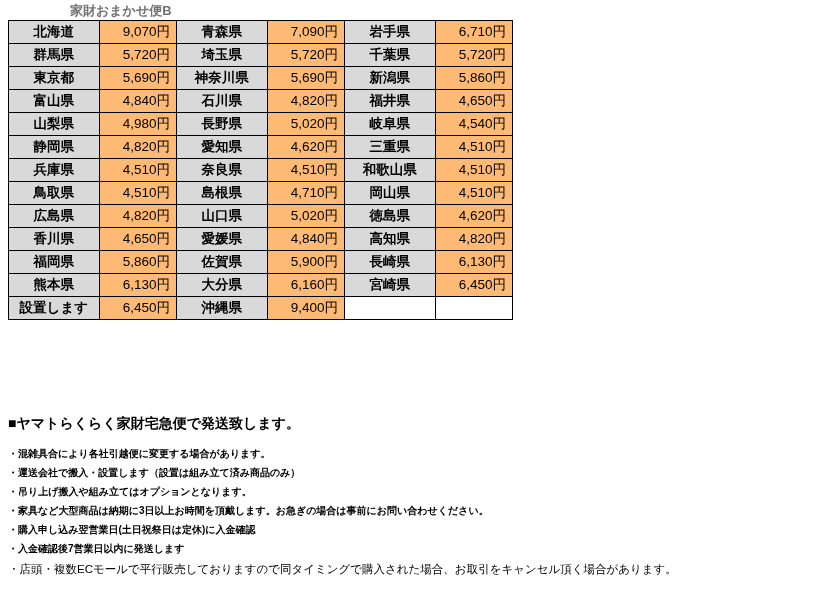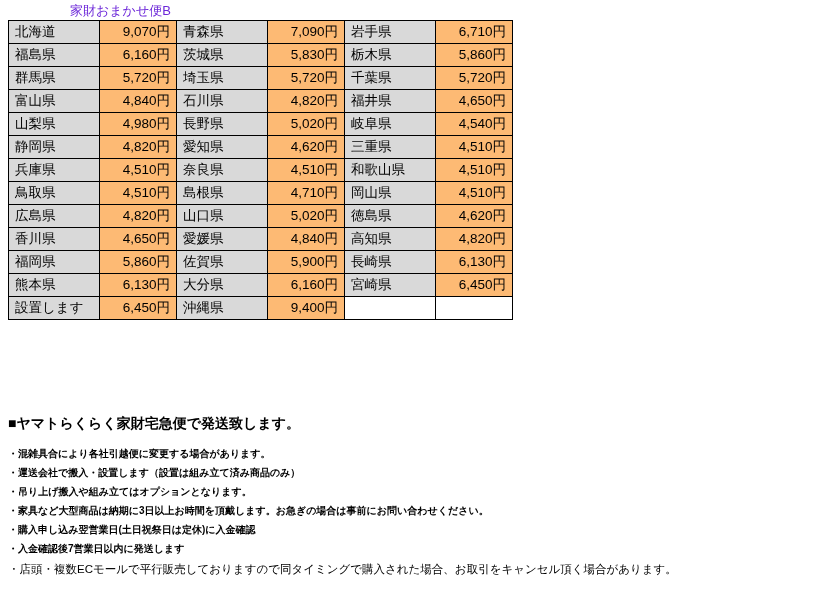--- a/index.html
+++ b/index.html
@@ -18,44 +18,45 @@
   .page {
     position: relative;
     width: 822px;
     height: 595px;
   }
   .title {
     position: absolute;
     left: 70px;
     top: 2px;
     font-size: 13px;
-    color: #6d28d9;
-    font-weight: normal;
+    color: #737373;
+    font-weight: bold;
     letter-spacing: 0px;
     white-space: nowrap;
   }
   table.fee-table {
     position: absolute;
     left: 8px;
     top: 20px;
     border-collapse: collapse;
     table-layout: fixed;
     width: 505px;
   }
   table.fee-table td {
     border: 1px solid #000000;
     height: 23px;
     font-size: 13.5px;
     padding: 0 6px;
     box-sizing: border-box;
   }
   td.pref {
     background: #d9d9d9;
+    text-align: center;
     width: 88px;
-    font-weight: normal;
+    font-weight: bold;
   }
   td.price {
     background: #fdba74;
     text-align: right;
     width: 75px;
   }
   td.blank {
     background: #ffffff;
   }
   .notes {
@@ -97,34 +98,34 @@
     <tbody>
         <tr>
           <td class="pref">北海道</td>
           <td class="price">9,070円</td>
           <td class="pref">青森県</td>
           <td class="price">7,090円</td>
           <td class="pref">岩手県</td>
           <td class="price">6,710円</td>
         </tr>
         <tr>
-          <td class="pref">福島県</td>
-          <td class="price">6,160円</td>
-          <td class="pref">茨城県</td>
-          <td class="price">5,830円</td>
-          <td class="pref">栃木県</td>
-          <td class="price">5,860円</td>
-        </tr>
-        <tr>
           <td class="pref">群馬県</td>
           <td class="price">5,720円</td>
           <td class="pref">埼玉県</td>
           <td class="price">5,720円</td>
           <td class="pref">千葉県</td>
           <td class="price">5,720円</td>
+        </tr>
+        <tr>
+          <td class="pref">東京都</td>
+          <td class="price">5,690円</td>
+          <td class="pref">神奈川県</td>
+          <td class="price">5,690円</td>
+          <td class="pref">新潟県</td>
+          <td class="price">5,860円</td>
         </tr>
         <tr>
           <td class="pref">富山県</td>
           <td class="price">4,840円</td>
           <td class="pref">石川県</td>
           <td class="price">4,820円</td>
           <td class="pref">福井県</td>
           <td class="price">4,650円</td>
         </tr>
         <tr>

